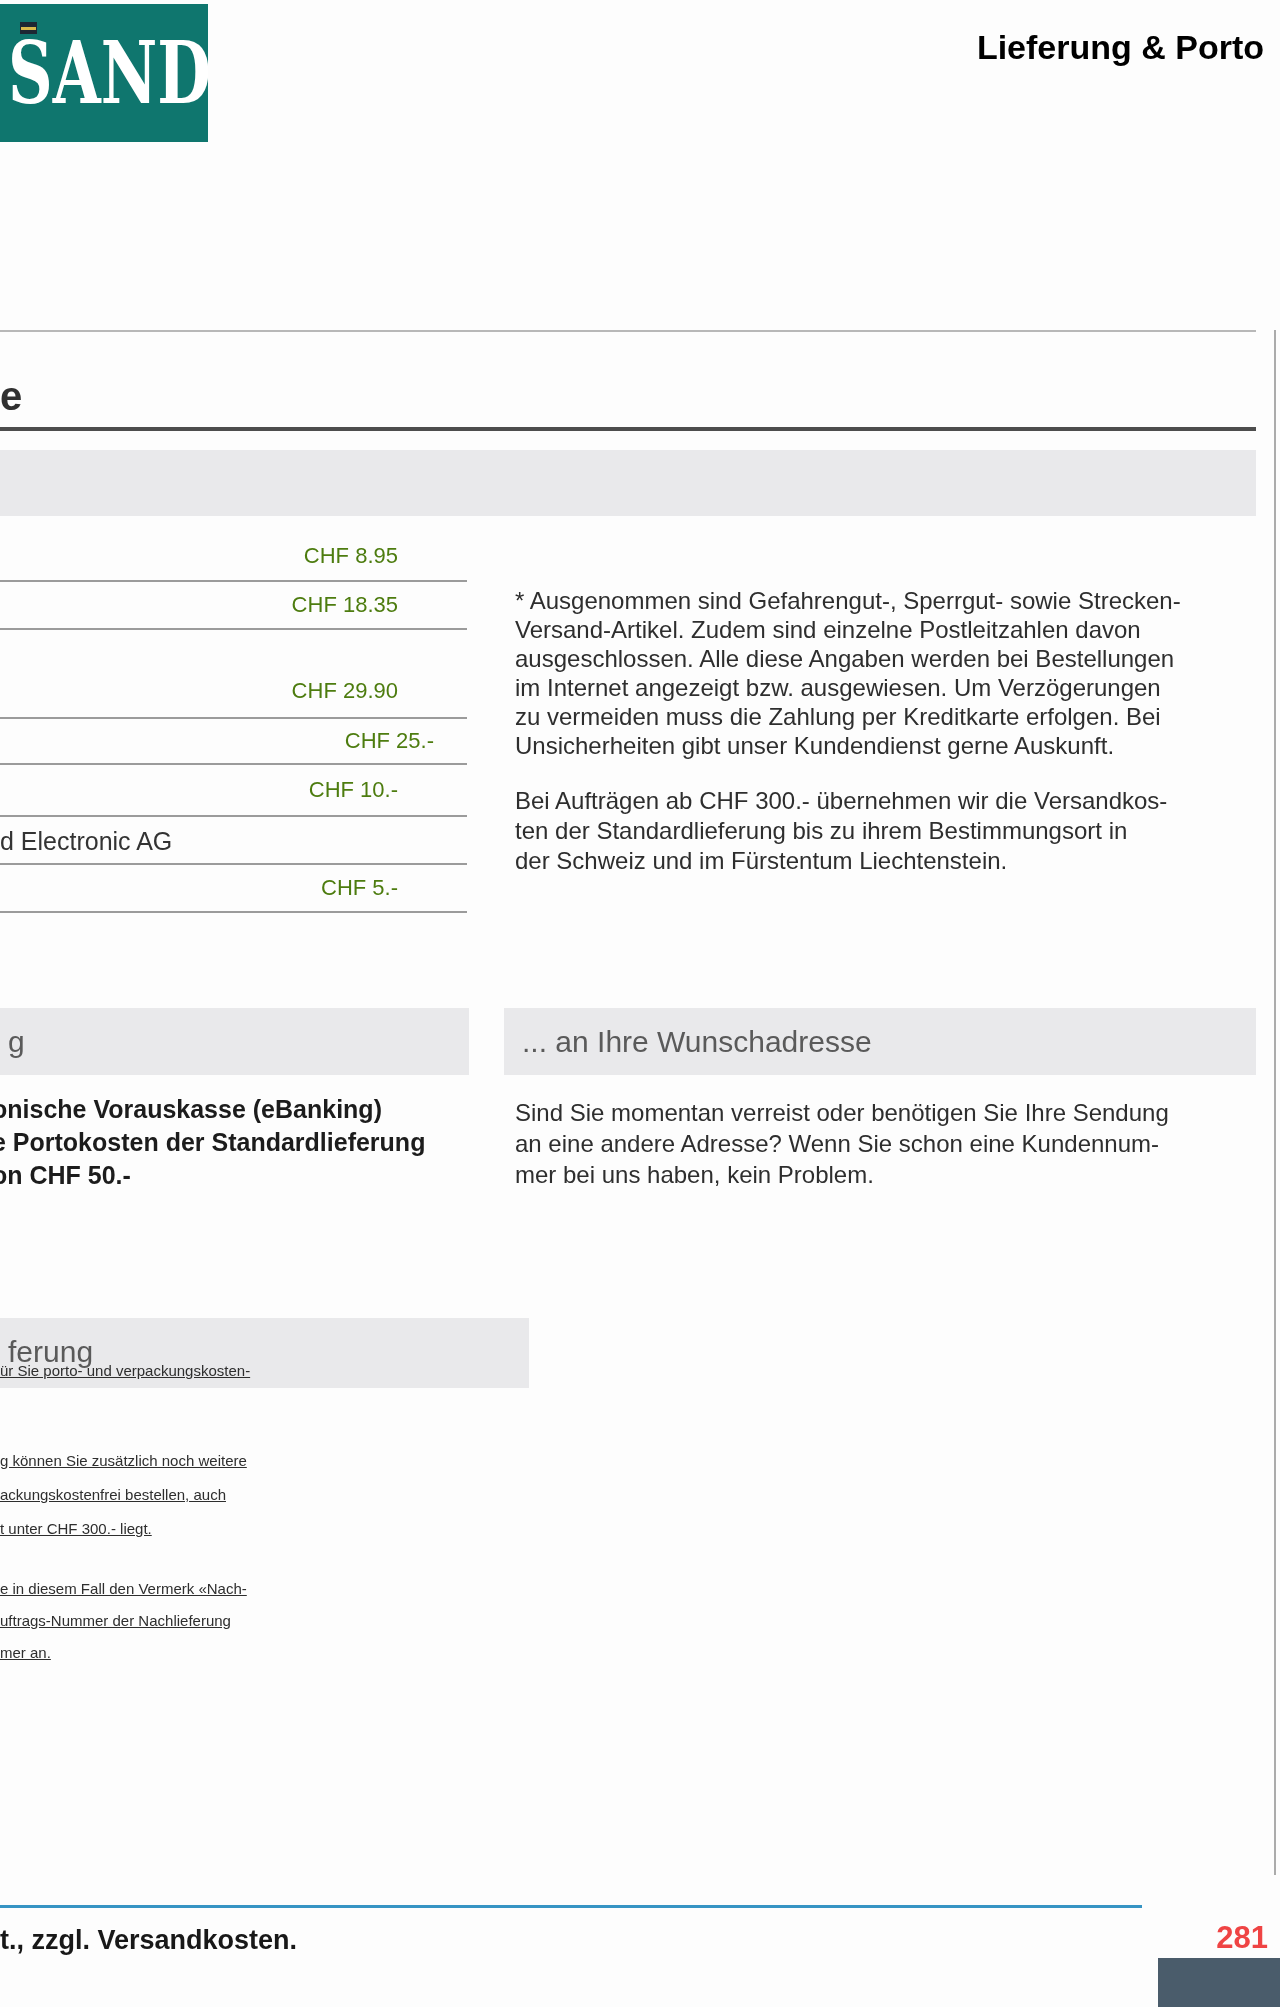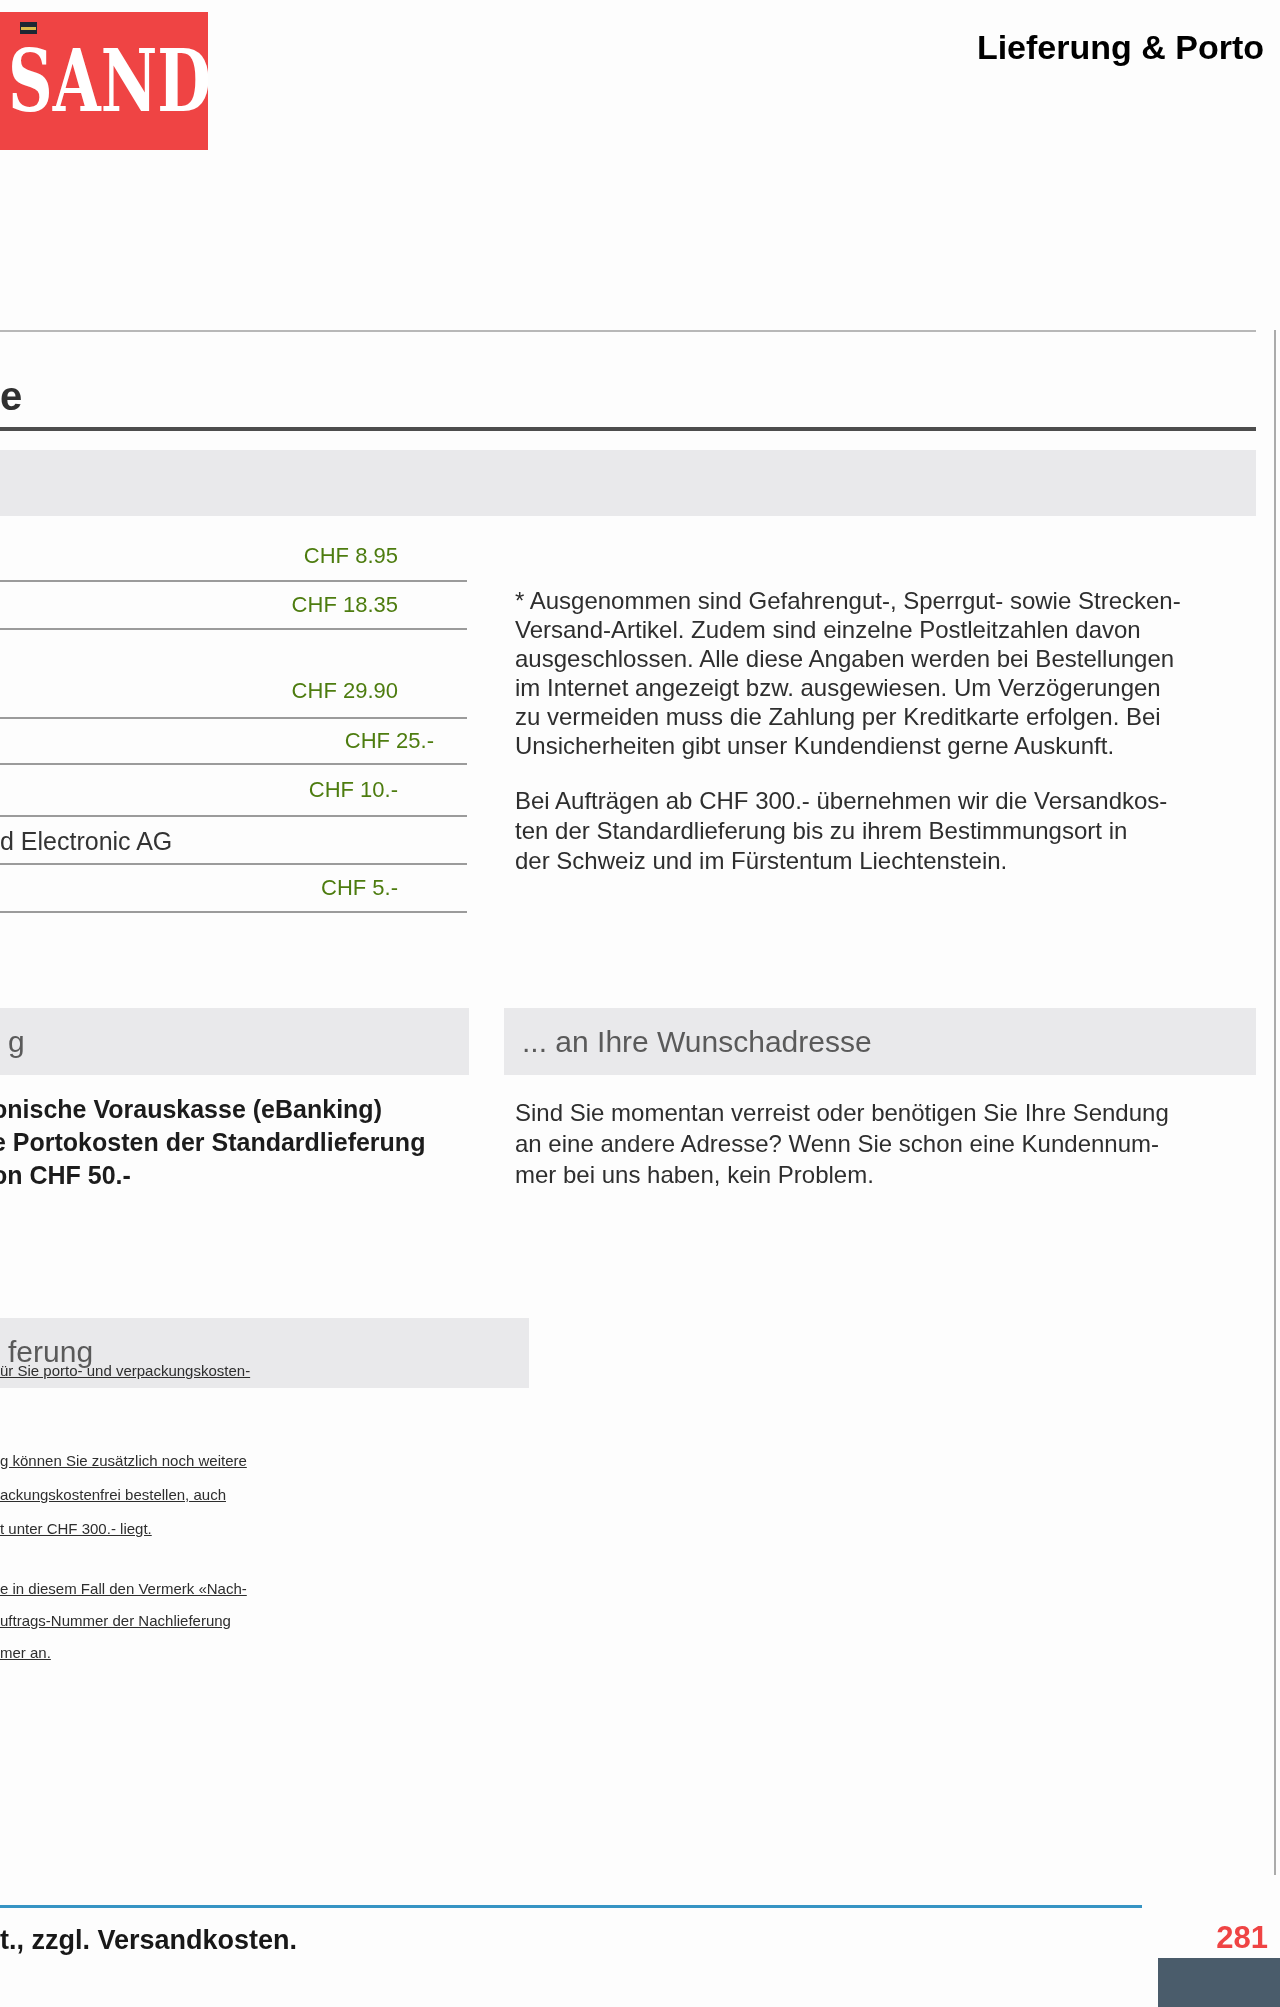--- a/index.html
+++ b/index.html
@@ -1,20 +1,20 @@
 <!DOCTYPE html>
 <html><head>
 <meta charset="utf-8">
 <style>
   html,body{margin:0;padding:0;background:#fff;}
   #canvas{position:relative;width:1280px;height:2007px;background:#fdfdfd;overflow:hidden;
           font-family:"Liberation Sans",sans-serif;color:#2e2e2e;}
   .abs{position:absolute;}
   
-  .logo-box{left:0;top:12px;width:208px;height:138px;background:#ef4444;overflow:hidden;}
+  .logo-box{left:0;top:4px;width:208px;height:138px;background:#0f766e;overflow:hidden;}
   .logo-text{position:absolute;left:8px;top:18px;font-family:"DejaVu Serif",serif;font-weight:bold;
              font-size:86px;color:#ffffff;transform:scaleX(.72);transform-origin:0 0;white-space:nowrap;}
   .logo-icon{left:20px;top:22px;width:17px;height:12px;background:#1d2733;z-index:5;}
   .logo-icon .stripe{position:absolute;left:1px;right:1px;top:5px;height:3px;background:#d9b94a;}
   .header-title{right:16px;top:28px;font-size:34px;font-weight:bold;color:#000000;white-space:nowrap;}
   
   .thin-line{left:0;top:330px;width:1256px;height:2px;background:#b8b8b8;}
   .heading-frag{left:0;top:374px;font-size:40px;font-weight:bold;color:#303030;}
   .dark-rule{left:0;top:427px;width:1256px;height:4px;background:#4d4d4d;}
   .vline{left:1274px;top:330px;width:2px;height:1545px;background:#ababab;}

